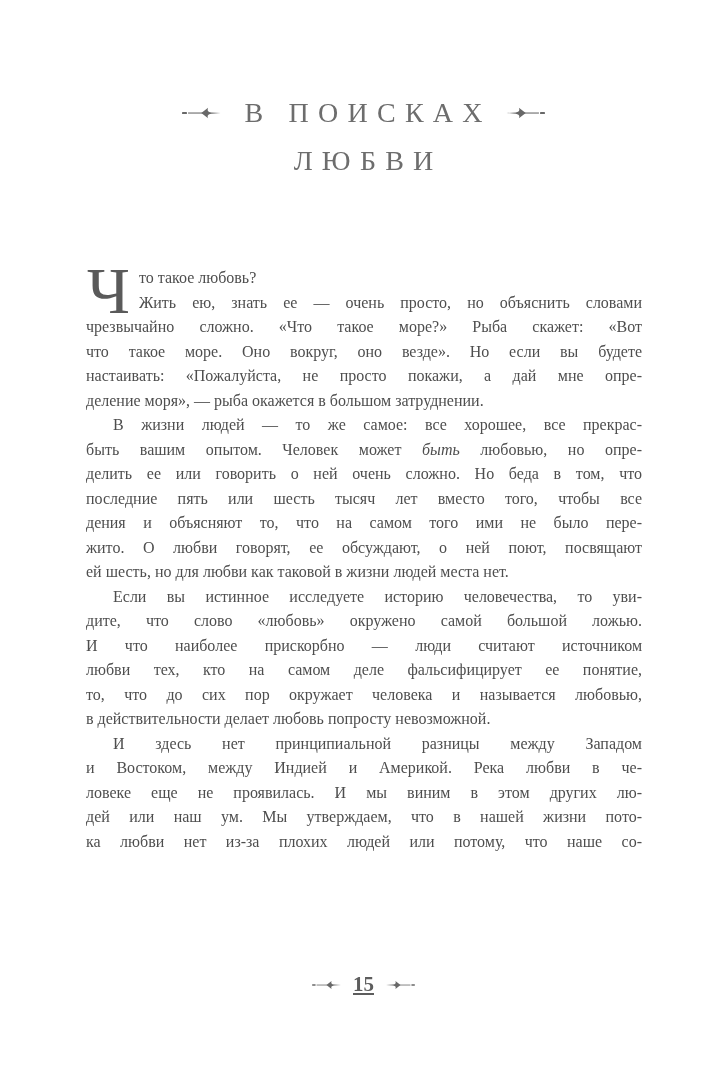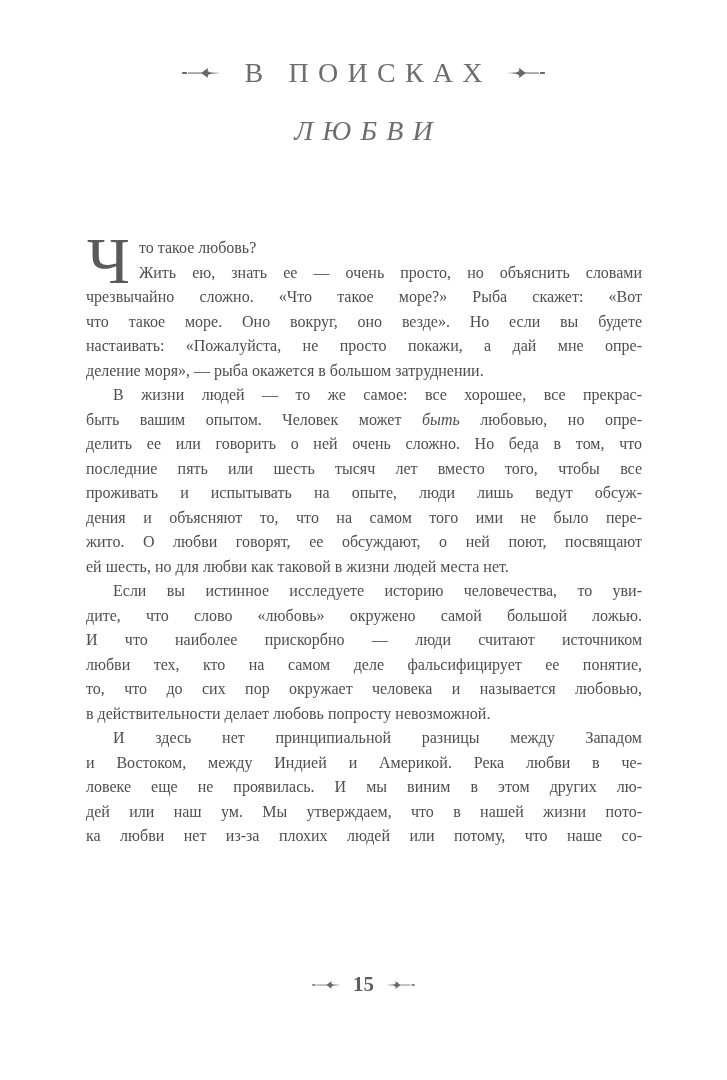--- a/index.html
+++ b/index.html
@@ -11,41 +11,40 @@
     position: relative;
     width: 727px;
     height: 1080px;
     margin: 0 auto;
     background: #ffffff;
     font-family: "Liberation Serif", "DejaVu Serif", serif;
     overflow: hidden;
   }
   
   .chapter-title {
-    padding-top: 56px;
+    padding-top: 96px;
     text-align: left;
     color: #6d6d6d;
   }
   .title-row {
     display: flex;
     align-items: center;
     justify-content: center;
     gap: 22px;
     height: 34px;
   }
   .title-text {
     font-size: 28px;
     letter-spacing: 0.33em;
     margin-right: -0.33em; 
     white-space: nowrap;
   }
   .title-row-2 {
-    margin-top: 24px;
+    margin-top: 14px;
     height: 34px;
-    font-style: italic;
   }
   .ornament { color: #686868; flex: 0 0 auto; display: inline-block; }
   .ornament svg { display: block; }
   .flip { transform: scaleX(-1); }
 
   
   .text-block {
     width: 556px;
     margin: 88px 0 0 86px;
     color: #4e4e4e;
@@ -80,20 +79,21 @@
     display: flex;
     align-items: center;
     justify-content: center;
     gap: 11px;
     color: #5d5d5d;
   }
   .page-number {
     font-size: 21px;
     font-weight: bold;
     color: #5d5d5d;
+    text-decoration: underline;
   }
 </style>
 </head>
 <body>
 
 <div class="page">
 
   <svg width="0" height="0" style="position:absolute" aria-hidden="true">
     <defs>
       <g id="arrow-glyph">
@@ -131,21 +131,20 @@
         <div class="line just">чрезвычайно сложно. «Что такое море?» Рыба скажет: «Вот</div>
         <div class="line just">что такое море. Оно вокруг, оно везде». Но если вы будете</div>
         <div class="line just">настаивать: «Пожалуйста, не просто покажи, а дай мне опре-</div>
         <div class="line">деление моря», — рыба окажется в большом затруднении.</div>
       </div>
       <div class="para indented">
         <div class="line just first">В жизни людей — то же самое: все хорошее, все прекрас-</div>
         <div class="line just">быть вашим опытом. Человек может <i>быть</i> любовью, но опре-</div>
         <div class="line just">делить ее или говорить о ней очень сложно. Но беда в том, что</div>
         <div class="line just">последние пять или шесть тысяч лет вместо того, чтобы все</div>
-        <div class="line just">проживать и испытывать на опыте, люди лишь ведут обсуж-</div>
         <div class="line just">дения и объясняют то, что на самом того ими не было пере-</div>
         <div class="line just">жито. О любви говорят, ее обсуждают, о ней поют, посвящают</div>
         <div class="line">ей шесть, но для любви как таковой в жизни людей места нет.</div>
       </div>
       <div class="para indented">
         <div class="line just first">Если вы истинное исследуете историю человечества, то уви-</div>
         <div class="line just">дите, что слово «любовь» окружено самой большой ложью.</div>
         <div class="line just">И что наиболее прискорбно — люди считают источником</div>
         <div class="line just">любви тех, кто на самом деле фальсифицирует ее понятие,</div>
         <div class="line just">то, что до сих пор окружает человека и называется любовью,</div>

